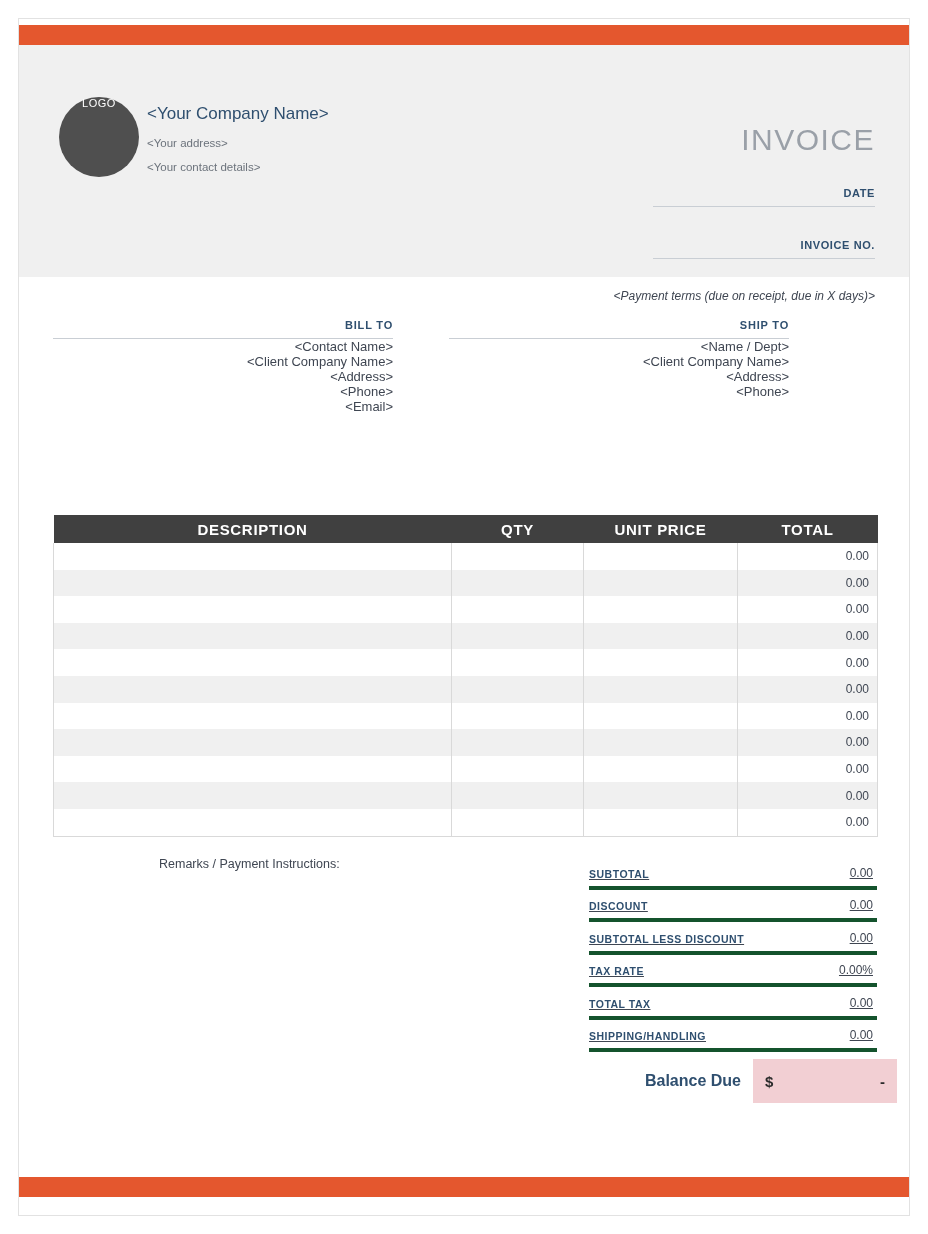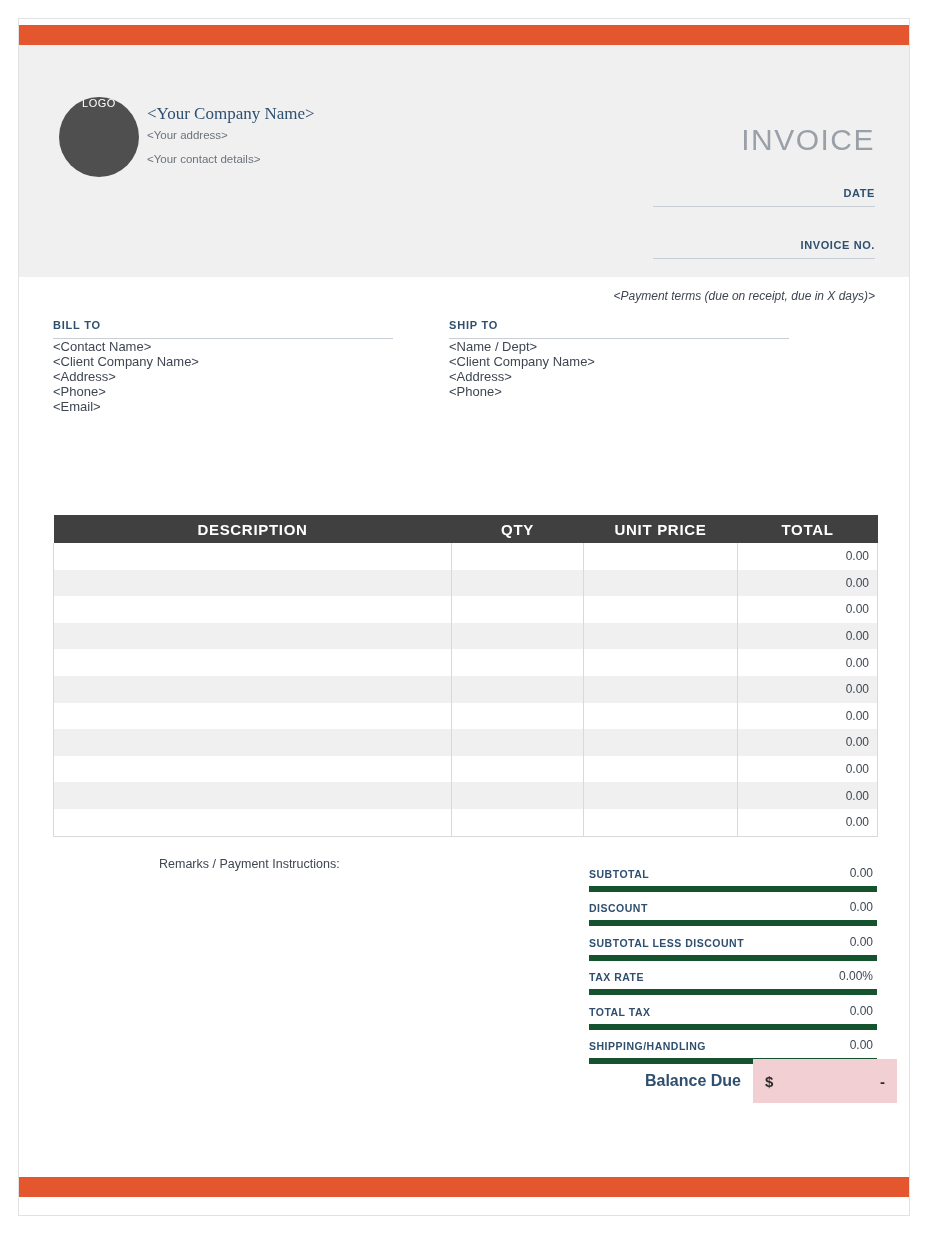--- a/index.html
+++ b/index.html
@@ -75,24 +75,23 @@
   .company-block {
     position: absolute;
     left: 128px;
     top: 58px;
     width: 420px;
   }
   .company-name {
     font-size: 17px;
     color: #2f4f6f;
     line-height: 22px;
-    font-family: Liberation Serif, serif;
   }
   .company-address {
-    margin-top: 4px;
+    margin-top: 12px;
     font-size: 11.5px;
     color: #6c737c;
   }
   .company-contact {
     margin-top: 12px;
     font-size: 11.5px;
     color: #6c737c;
   }
   .invoice-word {
     position: absolute;
@@ -125,20 +124,21 @@
     font-size: 12px;
     font-style: italic;
     color: #3f4652;
   }
 
   
   .addr {
     position: absolute;
     top: 300px;
     width: 340px;
+    text-align: right;
   }
   .addr.bill { left: 34px; }
   .addr.ship { left: 430px; }
   .addr-title {
     font-size: 11px;
     font-weight: bold;
     letter-spacing: 0.8px;
     color: #2f4f6f;
     padding-bottom: 7px;
     border-bottom: 1px solid #c9ced4;
@@ -198,21 +198,22 @@
     position: absolute;
     left: 570px;
     top: 838px;
     width: 288px;
   }
   .total-row {
     display: flex;
     justify-content: space-between;
     align-items: flex-end;
     height: 28.5px;
-    border-bottom: 6px solid #14532d;
+    border-bottom: 4px solid #14532d;
+    text-decoration: underline;
   }
   .total-label {
     font-size: 10.5px;
     font-weight: bold;
     letter-spacing: 0.5px;
     color: #2f4f6f;
     padding-bottom: 6px;
   }
   .total-value {
     font-size: 12px;

